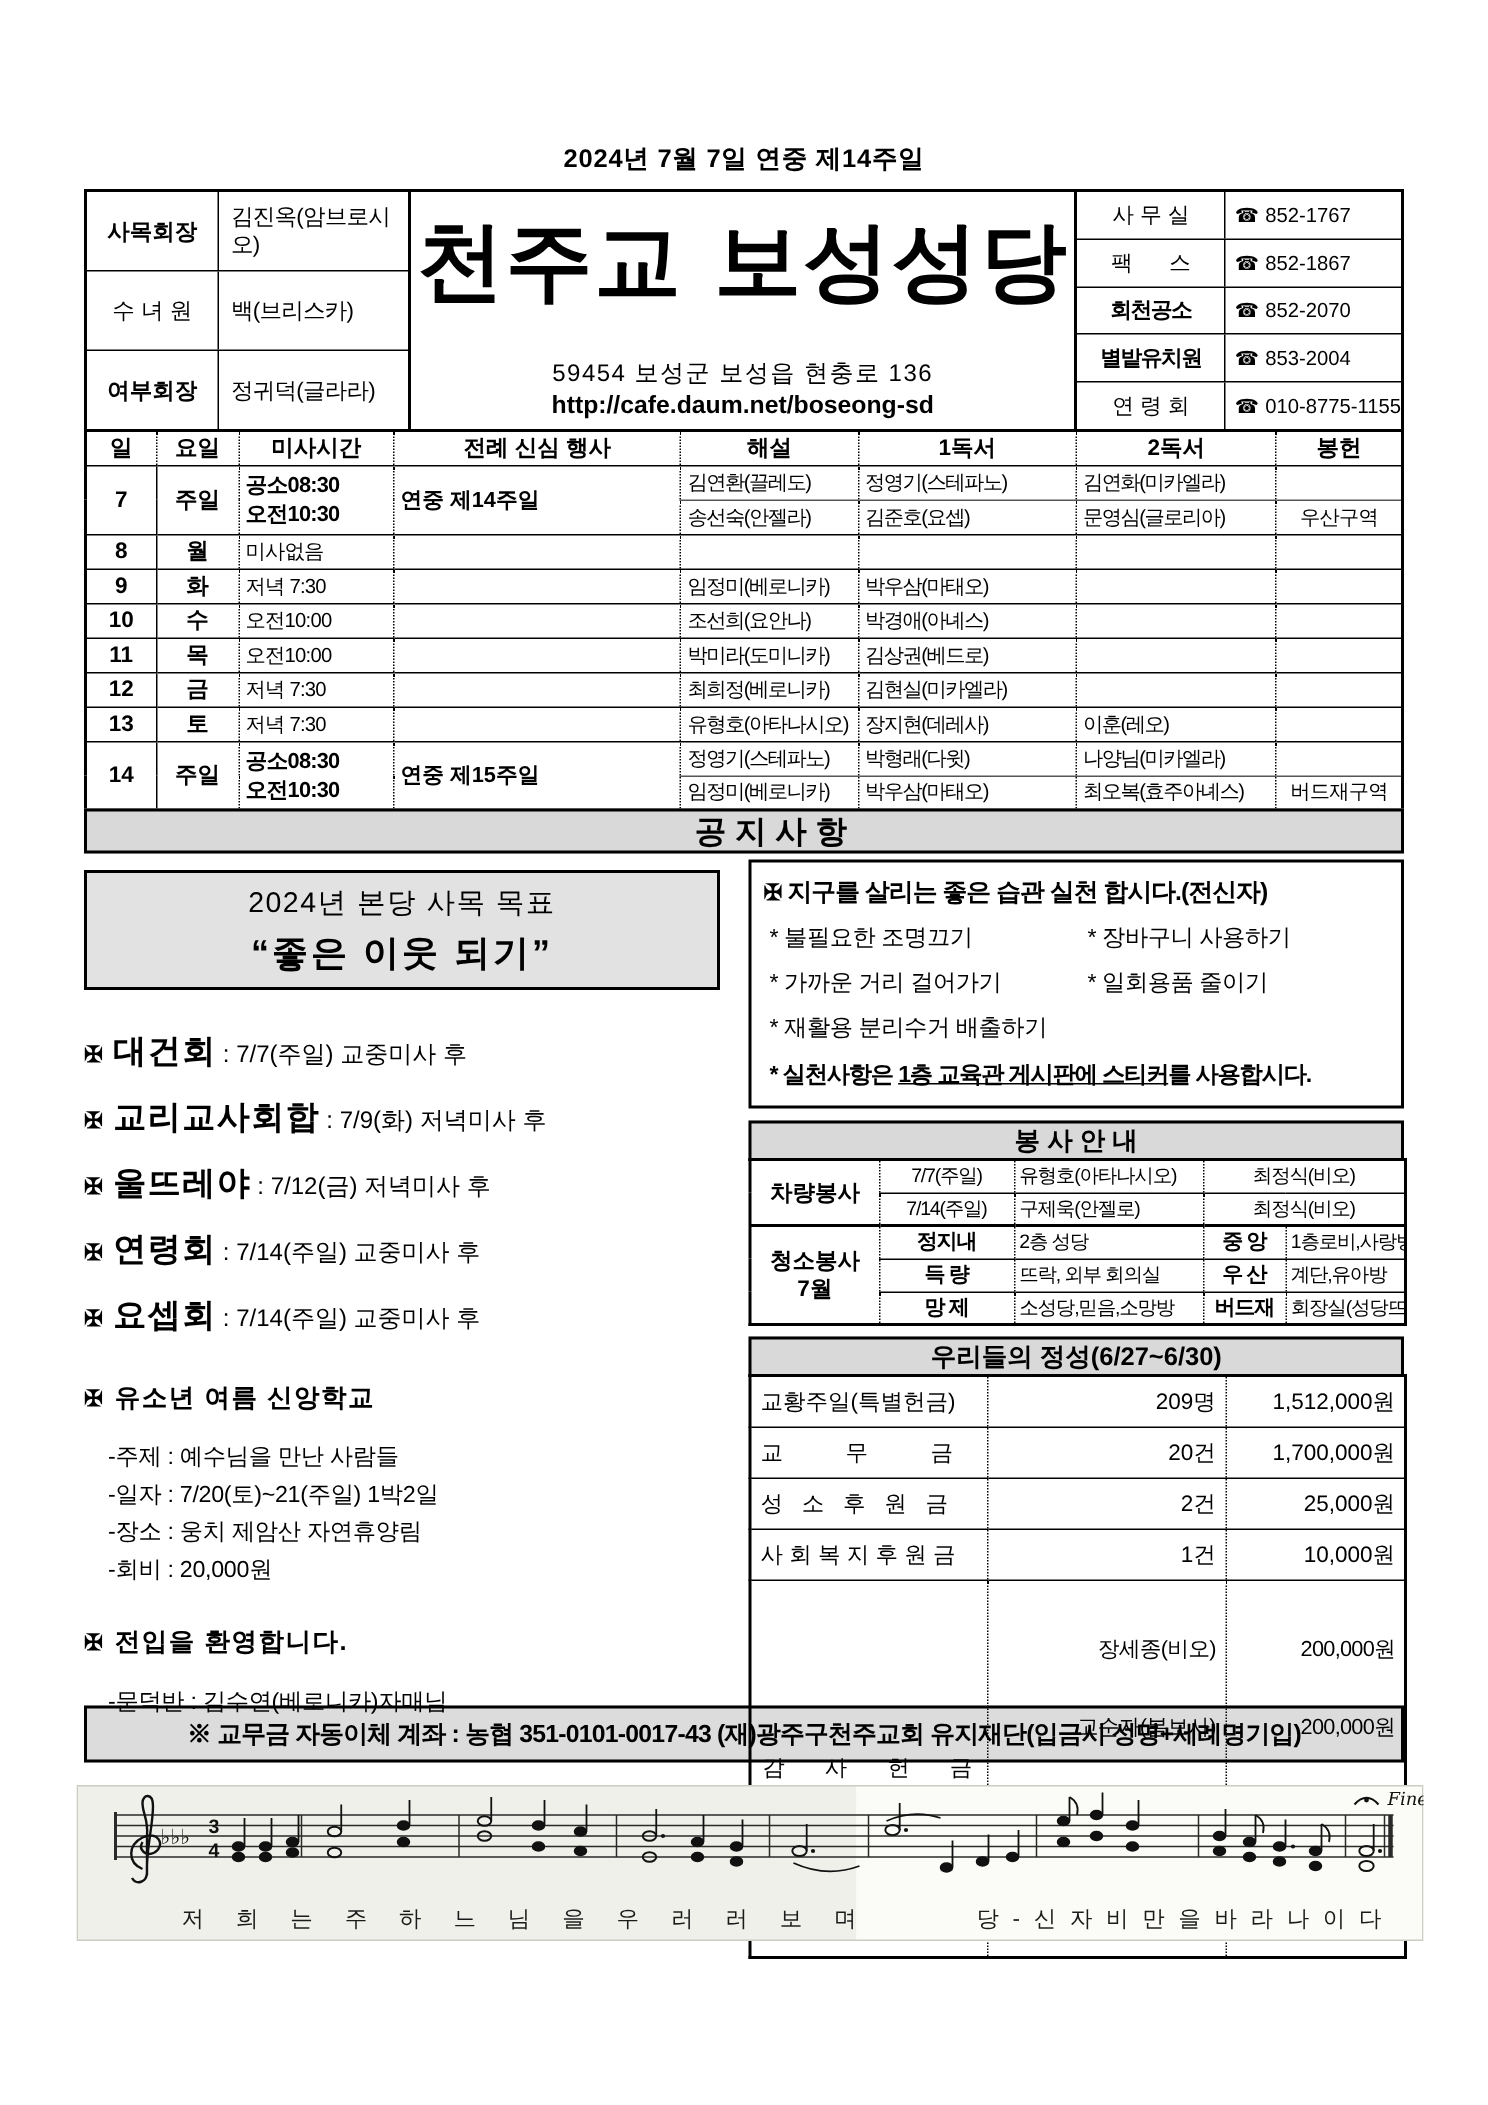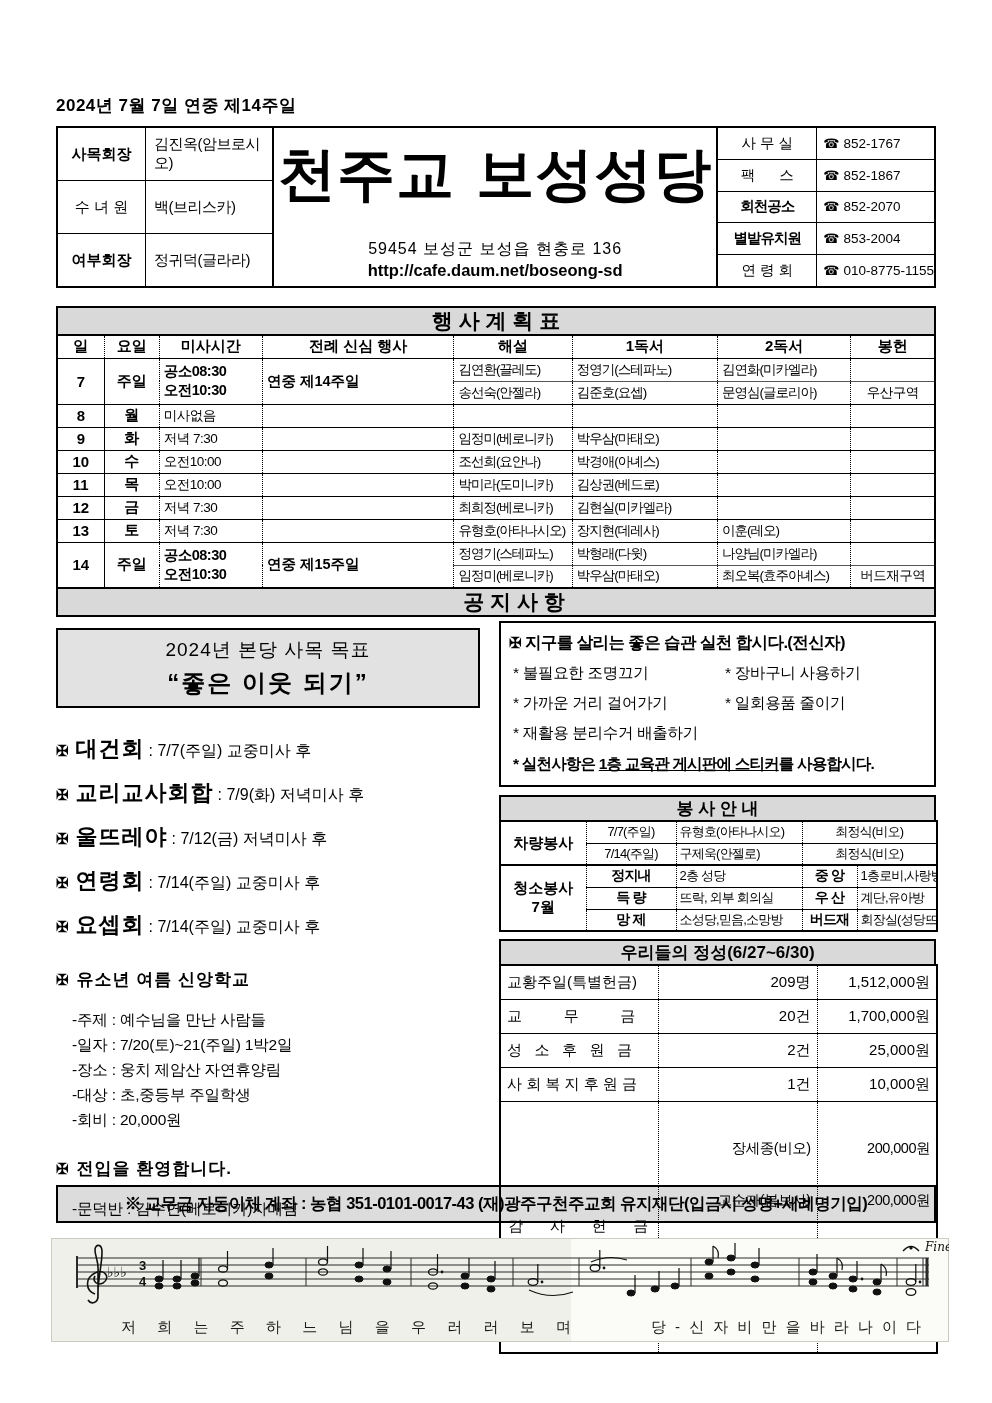--- a/index.html
+++ b/index.html
@@ -1,21 +1,21 @@
 <!DOCTYPE html>
 <html><head>
 <meta charset="utf-8">
 <style>
   * { box-sizing: border-box; }
   body { margin: 0; background: #888; font-family: "Liberation Sans", sans-serif; color: #000; }
   .page { width: 992px; height: 1403px; background: #fff; margin: 0 auto; position: relative; overflow: hidden; }
   .content { padding: 0 56px; }
 
   
-  .date-title { padding-top: 94px; font-size: 17px; font-weight: bold; letter-spacing: 0.5px; }
+  .date-title { padding-top: 94px; font-size: 17px; font-weight: bold; letter-spacing: 0.5px; text-align: center; }
 
   
   .header-box { margin-top: 9px; width: 880px; height: 162px; border: 2px solid #000; display: flex; }
   .staff-table { width: 232px; border-right: 2px solid #000; display: flex; flex-direction: column; }
   .staff-row { flex: 1; display: flex; border-bottom: 1px solid #000; }
   .staff-row:last-child { border-bottom: none; }
   .staff-role { width: 88px; border-right: 1px solid #000; display: flex; align-items: center; justify-content: center; font-size: 15px; white-space: pre; }
   .staff-role.bold { font-weight: bold; }
   .staff-name { flex: 1; display: flex; align-items: center; padding-left: 8px; font-size: 15px; letter-spacing: -0.5px; }
   .church-center { flex: 1; display: flex; flex-direction: column; align-items: center; justify-content: space-between; padding: 8px 4px 6px 4px; }
@@ -163,21 +163,20 @@
         <div class="phone-row">
           <div class="phone-label">연 령 회</div>
           <div class="phone-value">
               <span class="tel-icon">☎</span>
               <span>010-8775-1155</span>
             </div>
         </div>
       </div>
     </div>
 
-    <div class="section-bar mt">행 사 계 획 표</div>
     <table class="sched">
       <colgroup>
         <col style="width:47px">
           <col style="width:55px">
           <col style="width:103px">
           <col style="width:191px">
         <col style="width:118px">
           <col style="width:145px">
           <col style="width:133px">
           <col style="width:84px">
@@ -335,21 +334,20 @@
 
         <div class="summer">
           <div class="block-title">
             <span class="cross-bullet">✠</span>
             <span>유소년 여름 신앙학교</span>
           </div>
           <div class="sub-lines">
             <div>-주제 : 예수님을 만난 사람들</div>
             <div>-일자 : 7/20(토)~21(주일) 1박2일</div>
             <div>-장소 : 웅치 제암산 자연휴양림</div>
-            <div>-대상 : 초,중등부 주일학생</div>
             <div>-회비 : 20,000원</div>
           </div>
         </div>
 
         <div class="welcome">
           <div class="block-title">
             <span class="cross-bullet">✠</span>
             <span>전입을 환영합니다.</span>
           </div>
           <div class="sub-lines">

